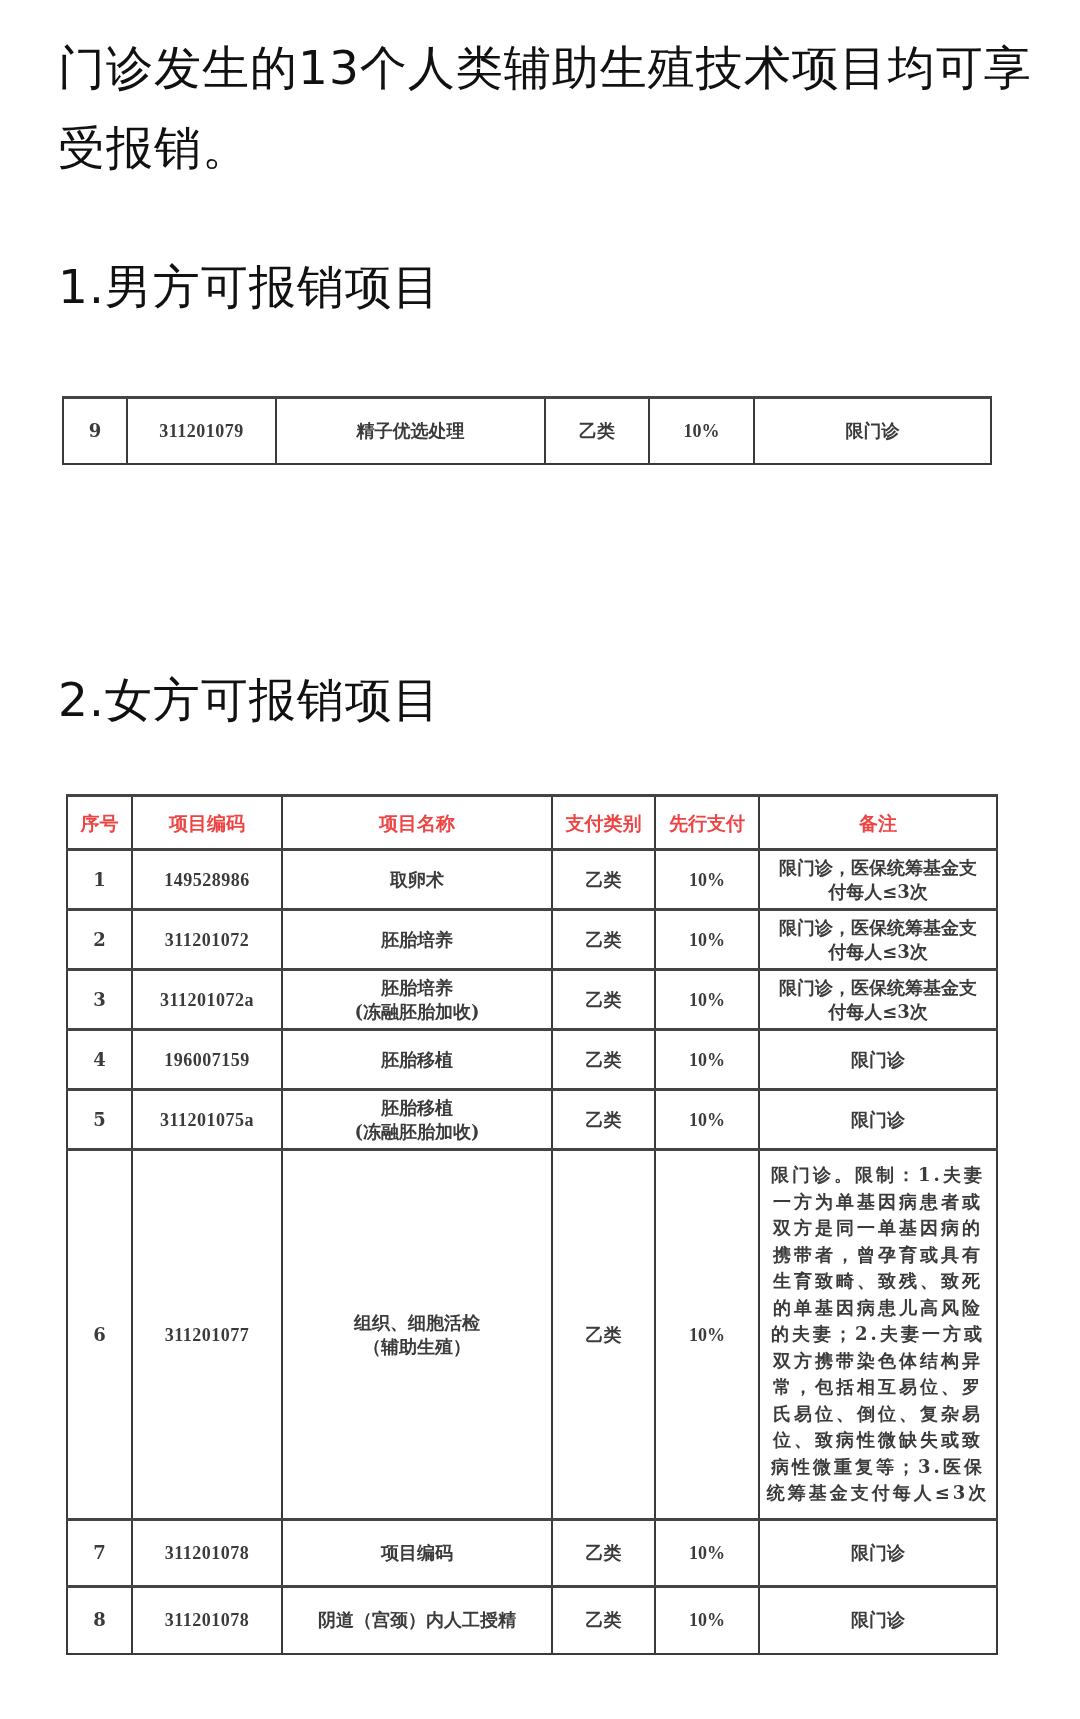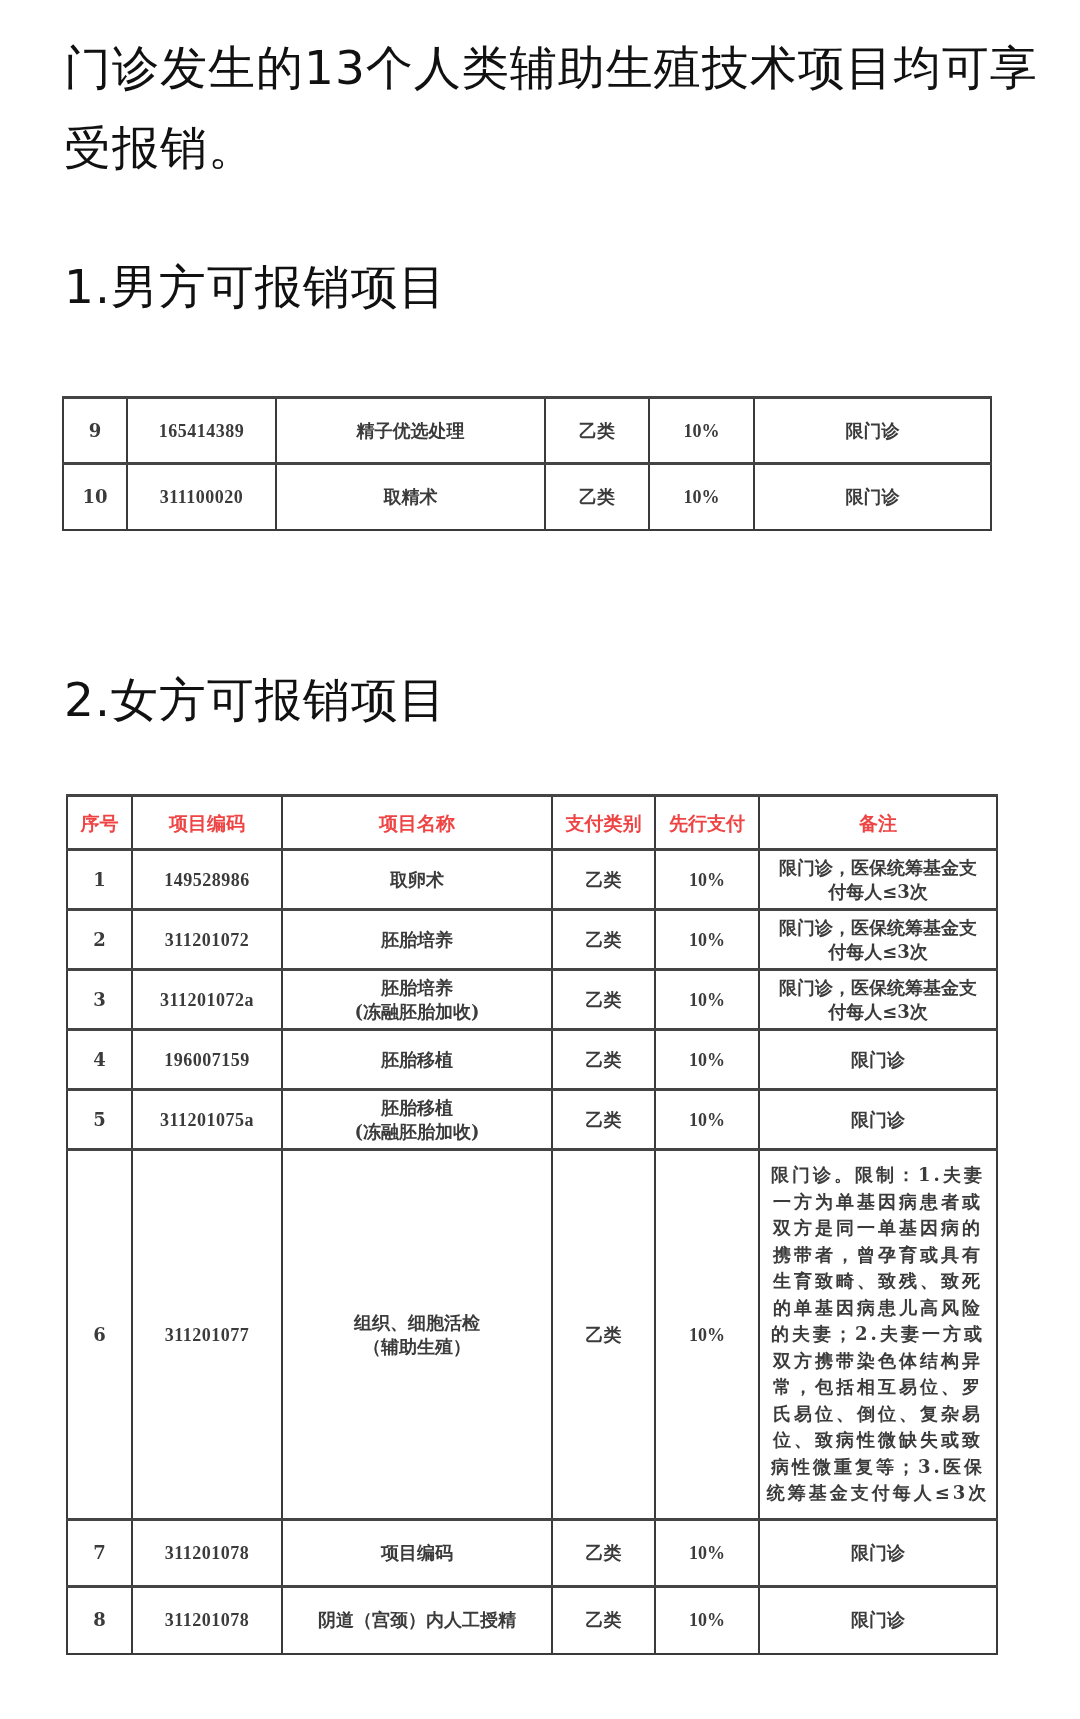--- a/index.html
+++ b/index.html
@@ -1,19 +1,19 @@
 <!DOCTYPE html>
 <html><head>
   <meta charset="utf-8">
   <style>
     * { box-sizing: border-box; margin: 0; padding: 0; }
     html, body { width: 1080px; height: 1719px; background: #ffffff; overflow: hidden; }
     body { position: relative; font-family: "DejaVu Sans", sans-serif; color: #111; }
     .heading {
-      position: absolute; left: 64px; font-size: 47px; line-height: 80px;
+      position: absolute; left: 58px; font-size: 47px; line-height: 80px;
       color: #111; letter-spacing: 1px; font-family: "DejaVu Sans", sans-serif;
     }
     .para { top: 28px; width: 980px; }
     .h1 { top: 247px; }
     .h2 { top: 660px; }
     table.doc {
       position: absolute; border-collapse: collapse; table-layout: fixed;
       font-family: "DejaVu Serif", serif; color: #333;
       background: #fff;
     }
@@ -47,30 +47,22 @@
     <col style="width:64px">
       <col style="width:149px">
       <col style="width:269px">
       <col style="width:104px">
       <col style="width:105px">
       <col style="width:237px">
   </colgroup>
   <tbody>
     <tr>
       <td>9</td>
-      <td class="code">165414389</td>
+      <td class="code">311201079</td>
       <td>精子优选处理</td>
-      <td>乙类</td>
-      <td class="pct">10%</td>
-      <td>限门诊</td>
-    </tr>
-    <tr>
-      <td>10</td>
-      <td class="code">311100020</td>
-      <td>取精术</td>
       <td>乙类</td>
       <td class="pct">10%</td>
       <td>限门诊</td>
     </tr>
   </tbody>
 </table>
 
 <div class="heading h2">2.女方可报销项目</div>
 
 <table class="doc" id="t2">

